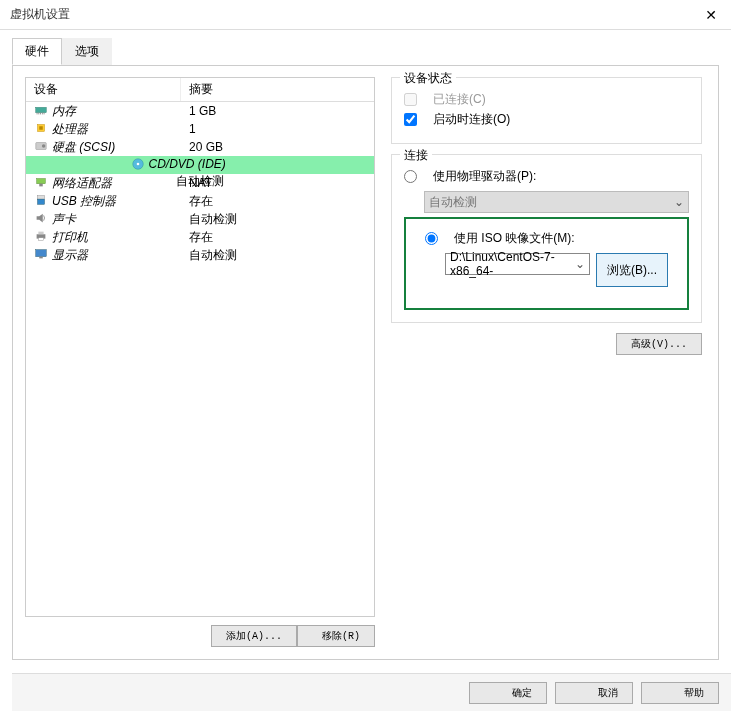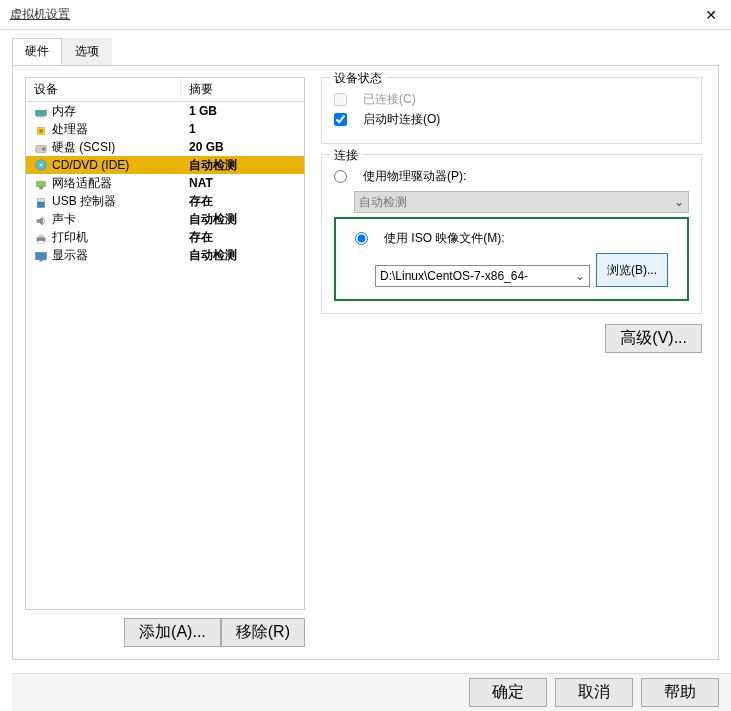--- a/index.html
+++ b/index.html
@@ -11,21 +11,21 @@
   height: 711px;
   overflow: hidden;
 }
 .titlebar {
   height: 30px;
   display: flex;
   align-items: center;
   padding: 0 10px;
   border-bottom: 1px solid #ddd;
 }
-.titlebar-title { flex: 1; color: #333; text-decoration: underline; }
+.titlebar-title { flex: 1; color: #333; }
 .close-btn {
   width: 20px; height: 20px;
   display: flex; align-items: center; justify-content: center;
   cursor: pointer;
   font-size: 14px;
 }
 .content {
   padding: 8px 12px 0 12px;
 }
 .tabs {
@@ -48,21 +48,21 @@
 }
 .tab-panel {
   border: 1px solid #ccc;
   border-top: none;
   padding: 12px;
   display: flex;
   gap: 12px;
   height: 595px;
 }
 .left-panel {
-  width: 280px;
+  width: 350px;
   display: flex;
   flex-direction: column;
 }
 .device-table {
   flex: 1;
   border: 1px solid #ccc;
   overflow: auto;
 }
 .table-header {
   display: flex;
@@ -70,46 +70,46 @@
   background: #fff;
 }
 .col-device { width: 155px; padding: 3px 8px; border-right: 1px solid #eee; }
 .col-summary { flex: 1; padding: 3px 8px; }
 .table-row {
   display: flex;
   cursor: pointer;
   height: 18px;
   align-items: center;
 }
-.table-row.selected { background: #eab308; }
+.table-row.selected { background: #86efac; flex-direction: column; }
 .row-device {
   width: 155px; padding: 1px 8px;
-  display: flex; align-items: flex-end; gap: 4px;
-}
-.row-summary { flex: 1; padding: 1px 8px; font-weight: bold; }
+  display: flex; align-items: flex-start; gap: 4px; font-style: italic;
+}
+.row-summary { flex: 1; padding: 1px 8px; }
 .dev-icon {
   width: 14px; height: 14px;
   display: inline-flex; align-items: center; justify-content: center;
   flex-shrink: 0;
 }
 .dev-icon svg { width: 14px; height: 14px; }
 .left-buttons {
   margin-top: 8px;
   display: flex;
   justify-content: flex-end;
 }
 .btn {
   padding: 3px 14px;
   border: 1px solid #aaa;
   background: #e8e8e8;
   cursor: pointer;
-  font-size: 16px;
-  font-family: Liberation Sans, sans-serif;
+  font-size: 10px;
+  font-family: Liberation Mono, monospace;
   min-width: 78px;
-  text-align: center;
+  text-align: right;
 }
 .right-panel {
   flex: 1;
   padding: 0 4px;
 }
 .group {
   border: 1px solid #ddd;
   padding: 10px 12px 12px 12px;
   margin-bottom: 10px;
   position: relative;
@@ -126,22 +126,22 @@
   margin: 3px 0;
 }
 .checkbox-row label, .radio-row label { cursor: pointer; }
 .disabled { color: #999; }
 .iso-box {
   border: 2px solid #15803d;
   padding: 8px 19px;
   margin-top: 4px;
 }
 .iso-path-row {
-  display: flex; gap: 6px; align-items: flex-end;
-  margin: 6px 0 4px 20px;
+  display: flex; gap: 6px; align-items: flex-start;
+  margin: 6px 0 13px 20px;
 }
 .combo {
   flex: 1;
   border: 1px solid #888;
   padding: 2px 4px;
   font-size: 12px;
   font-family: inherit;
   height: 22px;
   position: relative;
   display: flex;

